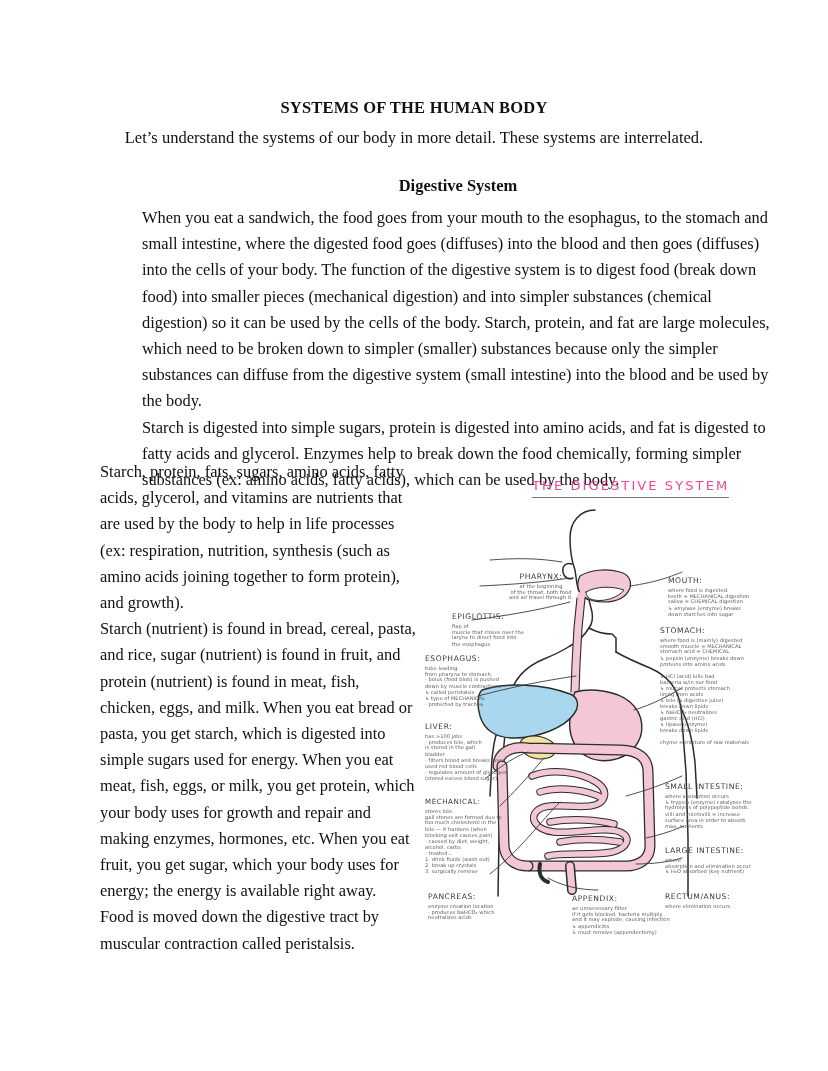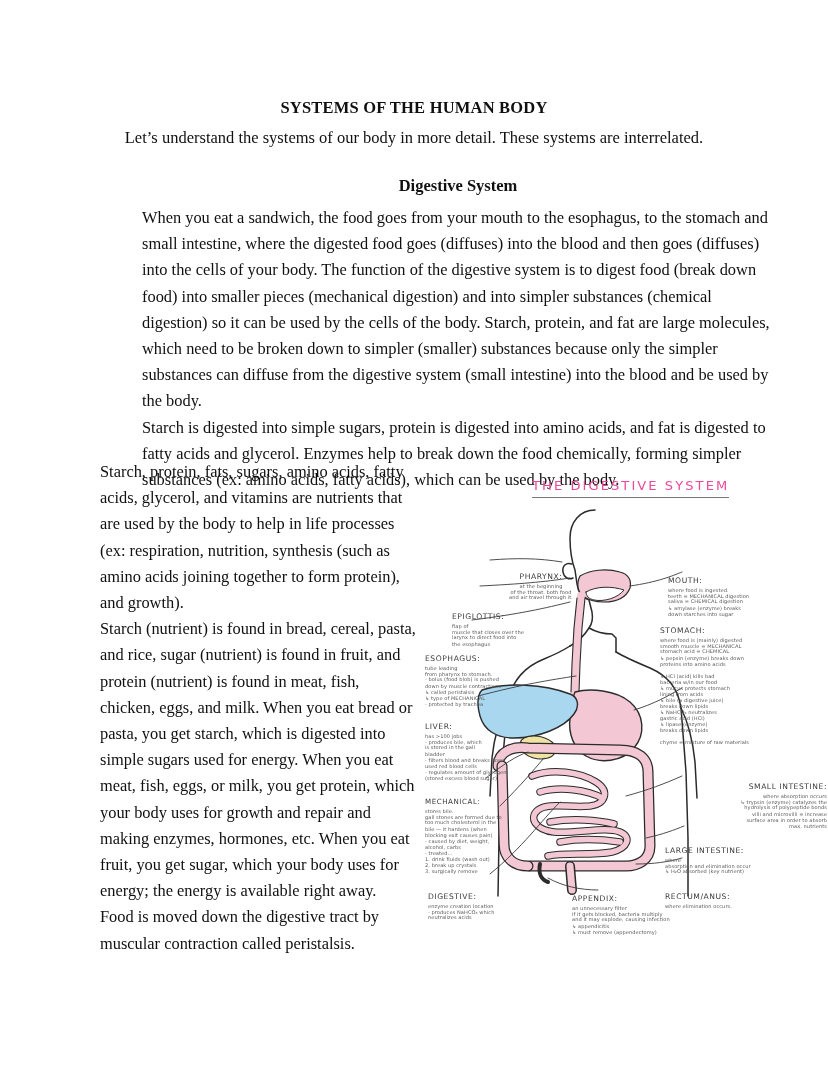--- a/index.html
+++ b/index.html
@@ -275,21 +275,21 @@
 blocking exit causes pain)
    - caused by diet, weight,
      alcohol, carbs
    - treated...
         1. drink fluids (wash out)
         2. break up crystals
         3. surgically remove</span>
     </div>
 
     <div class="note" style="left:8px; top:398px; width:140px;">
-      <span class="hd">DIGESTIVE:</span>
+      <span class="hd">PANCREAS:</span>
       <span class="bd">enzyme creation location
 - produces NaHCO₃ which
   neutralizes acids</span>
     </div>
 
     <div class="note" style="left:152px; top:400px; width:165px;">
       <span class="hd">APPENDIX:</span>
       <span class="bd">an unnecessary filter
 if it gets blocked, bacteria multiply
 and it may explode, causing infection
@@ -321,21 +321,21 @@
         ↳ bile (a digestive juice)
            breaks down lipids
         ↳ NaHCO₃ neutralizes
            gastric acid (HCl)
         ↳ lipase (enzyme)
            breaks down lipids
 
 chyme = mixture of raw materials</span>
     </div>
 
-    <div class="note" style="left:245px; top:288px; width:162px;text-align:right;">
+    <div class="note" style="left:245px; top:288px; width:162px;">
       <span class="hd">SMALL INTESTINE:</span>
       <span class="bd">where absorption occurs
    ↳ trypsin (enzyme) catalyzes the
       hydrolysis of polypeptide bonds
 villi and microvilli = increase
 surface area in order to absorb
 max. nutrients</span>
     </div>
 
     <div class="note" style="left:245px; top:352px; width:162px;">

